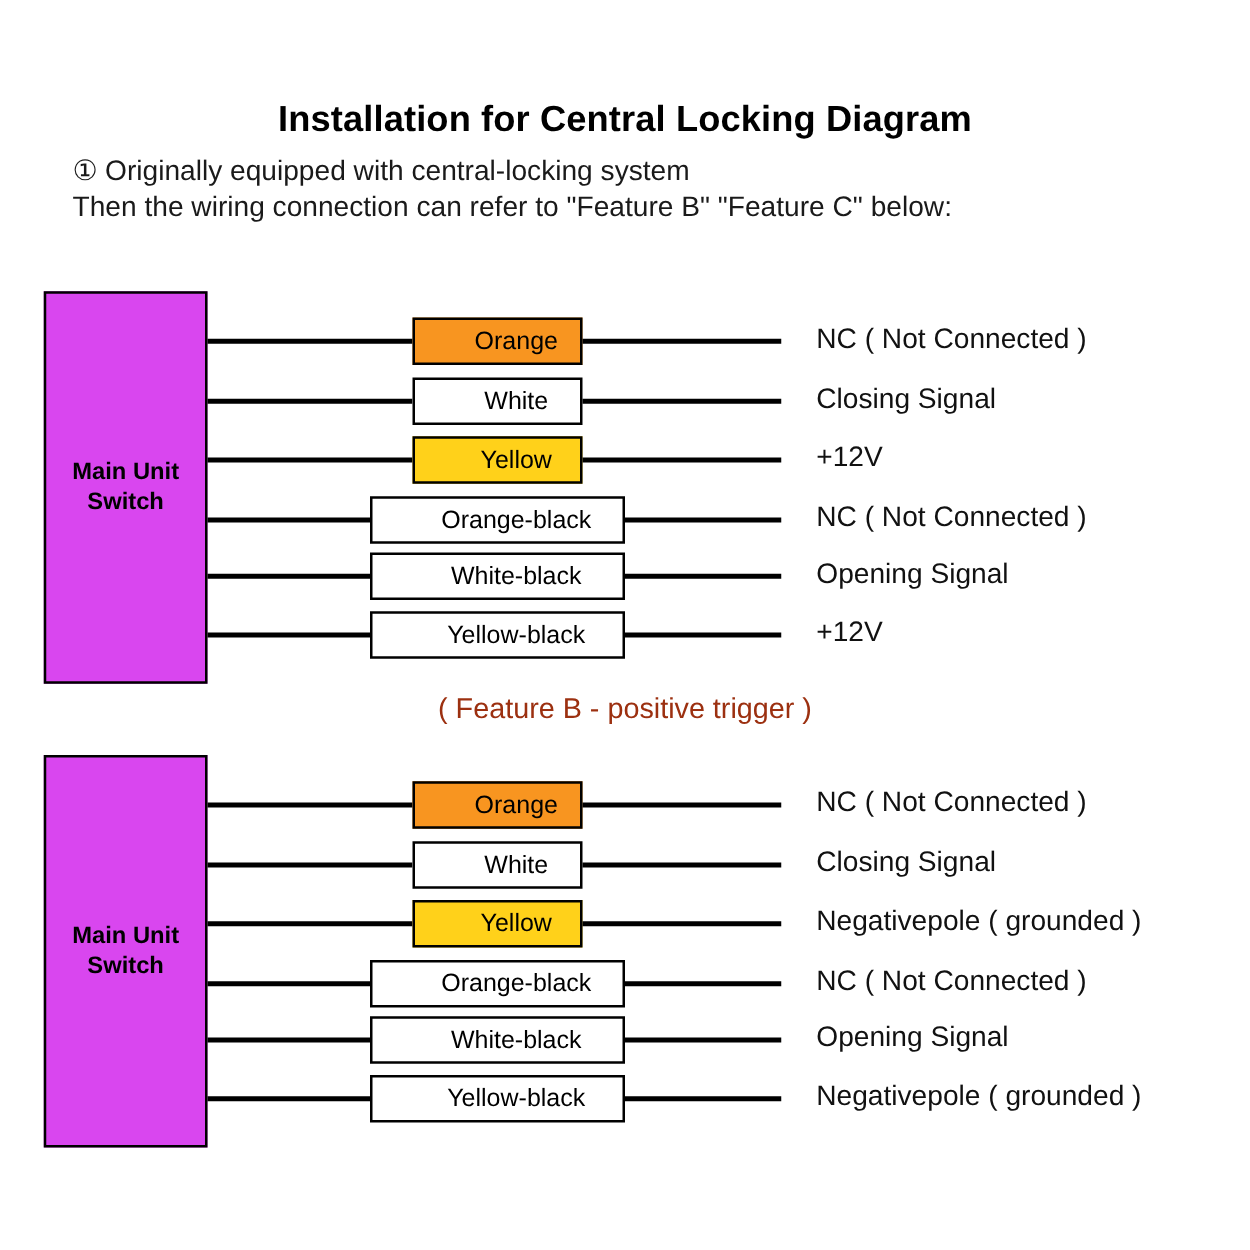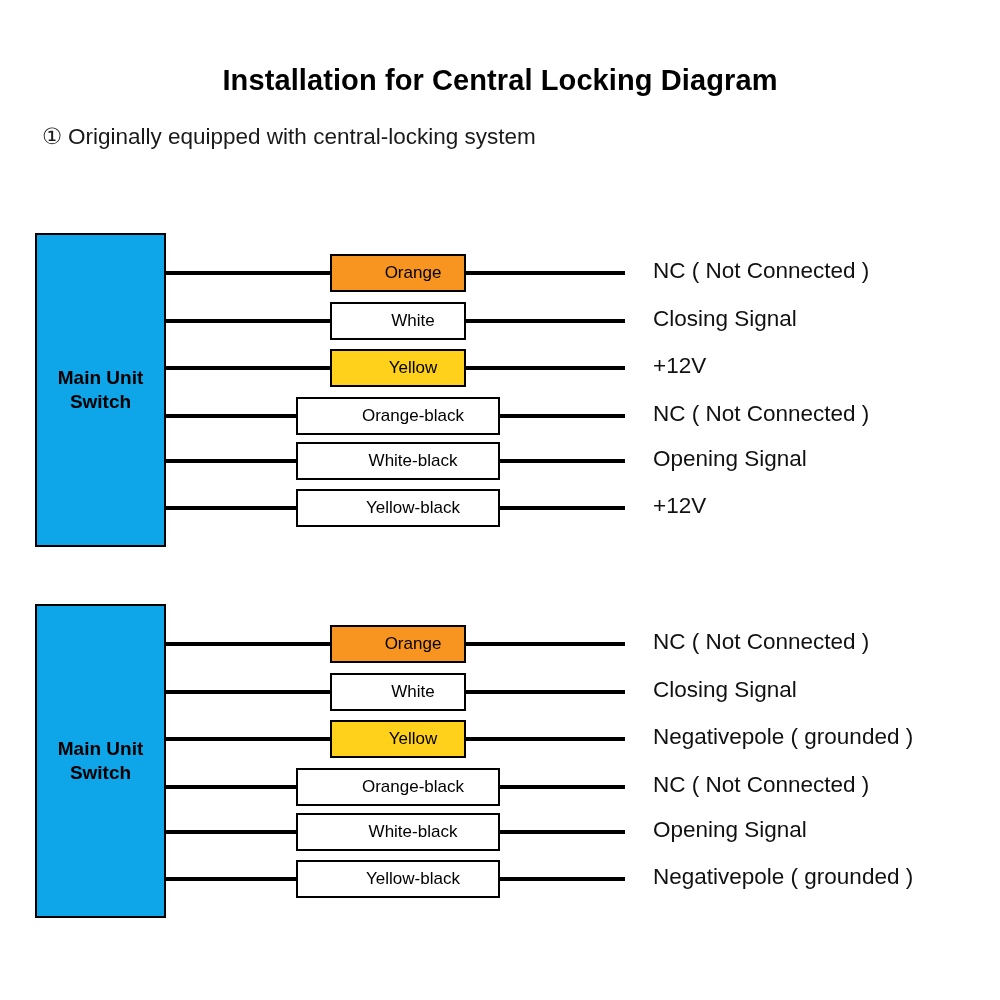--- a/index.html
+++ b/index.html
@@ -21,32 +21,32 @@
     position: relative;
     width: 1000px;
     height: 1000px;
     background: #ffffff;
   }
 
   
   .title {
     position: absolute;
     left: 0;
-    top: 64px;
+    top: 80px;
     width: 1000px;
     text-align: center;
     font-size: 29px;
     font-weight: bold;
     letter-spacing: 0.1px;
     color: #000000;
     white-space: nowrap;
   }
   .intro {
     position: absolute;
-    left: 42px;
+    left: 58px;
     top: 122px;
     width: 920px;
   }
   .intro-line {
     font-size: 22.5px;
     line-height: 29px;
     color: #1a1a1a;
     white-space: nowrap;
   }
   .intro-line .bullet {
@@ -58,21 +58,21 @@
   .block {
     position: absolute;
     left: 0;
     width: 1000px;
   }
   .mainunit {
     position: absolute;
     left: 35px;
     width: 131px;
     border: 2px solid #000000;
-    background: #0ea5e9;
+    background: #d946ef;
     box-sizing: border-box;
     display: flex;
     align-items: center;
     justify-content: center;
   }
   .mainunit-label {
     font-size: 19px;
     font-weight: bold;
     line-height: 24px;
     text-align: center;
@@ -101,21 +101,21 @@
   .chip {
     position: absolute;
     border: 2px solid #000000;
     background: #ffffff;
     box-sizing: border-box;
     height: 38px;
     top: -19px;
     display: flex;
     align-items: center;
     justify-content: center;
-    font-size: 17px;
+    font-size: 20px;
     color: #000000;
     white-space: nowrap;
     padding-left: 30px;
   }
   .chip.narrow { left: 330px; width: 136px; }
   .chip.wide   { left: 296px; width: 204px; }
   .chip.orange { background: #F89520; }
   .chip.yellow { background: #FFD11A; }
   .chip.white  { background: #ffffff; }
 
@@ -142,20 +142,23 @@
 <body>
 
 <div id="page">
 
   <div class="title">Installation for Central Locking Diagram</div>
 
   <div class="intro">
     <div class="intro-line">
       <span class="bullet">①</span><span>Originally equipped with central-locking system</span>
     </div>
+    <div class="intro-line">
+      <span>Then the wiring connection can refer to "Feature B" "Feature C" below:</span>
+    </div>
   </div>
 
   <div class="block" id="block-0" style="top: 233px;">
     <div class="mainunit" style="top: 0px; height: 314px;">
       <div class="mainunit-label">Main Unit
 Switch</div>
     </div>
 
     <div class="row" style="top: 40px;">
       <div class="wire wire-seg-left" style="width: 164px; background: rgb(0, 0, 0);"></div>
@@ -188,20 +191,21 @@
       <div class="rowlabel">Opening Signal</div>
     </div>
     <div class="row" style="top: 275px;">
       <div class="wire wire-seg-left" style="width: 130px; background: rgb(0, 0, 0);"></div>
       <div class="chip wide white" style="background: rgb(255, 255, 255);">Yellow-black</div>
       <div class="wire wire-seg-right-wide" style="background: rgb(0, 0, 0);"></div>
       <div class="rowlabel">+12V</div>
     </div>
   </div>
 
+  <div class="caption" id="caption-0" style="top: 553px; color: rgb(156, 48, 16);">( Feature B - positive trigger )</div>
 
   <div class="block" id="block-1" style="top: 604px;">
     <div class="mainunit" style="top: 0px; height: 314px;">
       <div class="mainunit-label">Main Unit
 Switch</div>
     </div>
 
     <div class="row" style="top: 40px;">
       <div class="wire wire-seg-left" style="width: 164px; background: rgb(0, 0, 0);"></div>
       <div class="chip narrow orange" style="background: rgb(248, 149, 32);">Orange</div>

